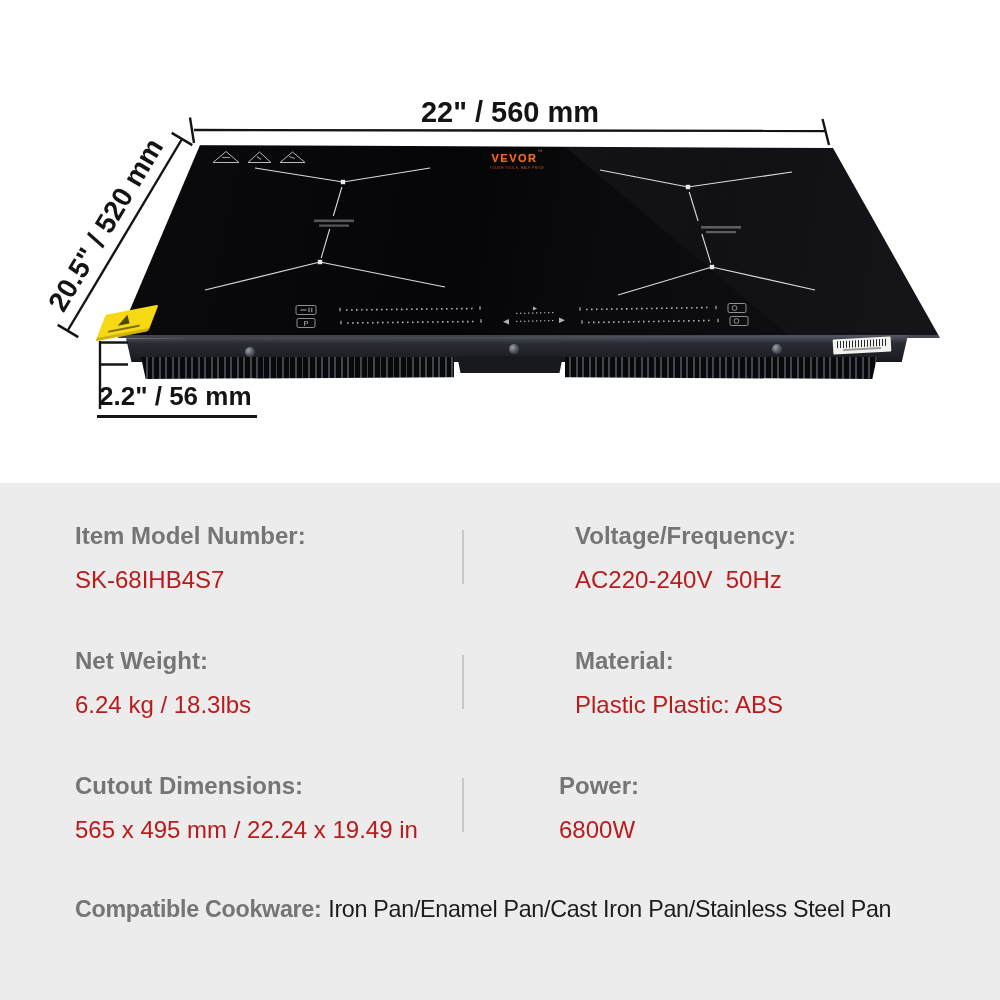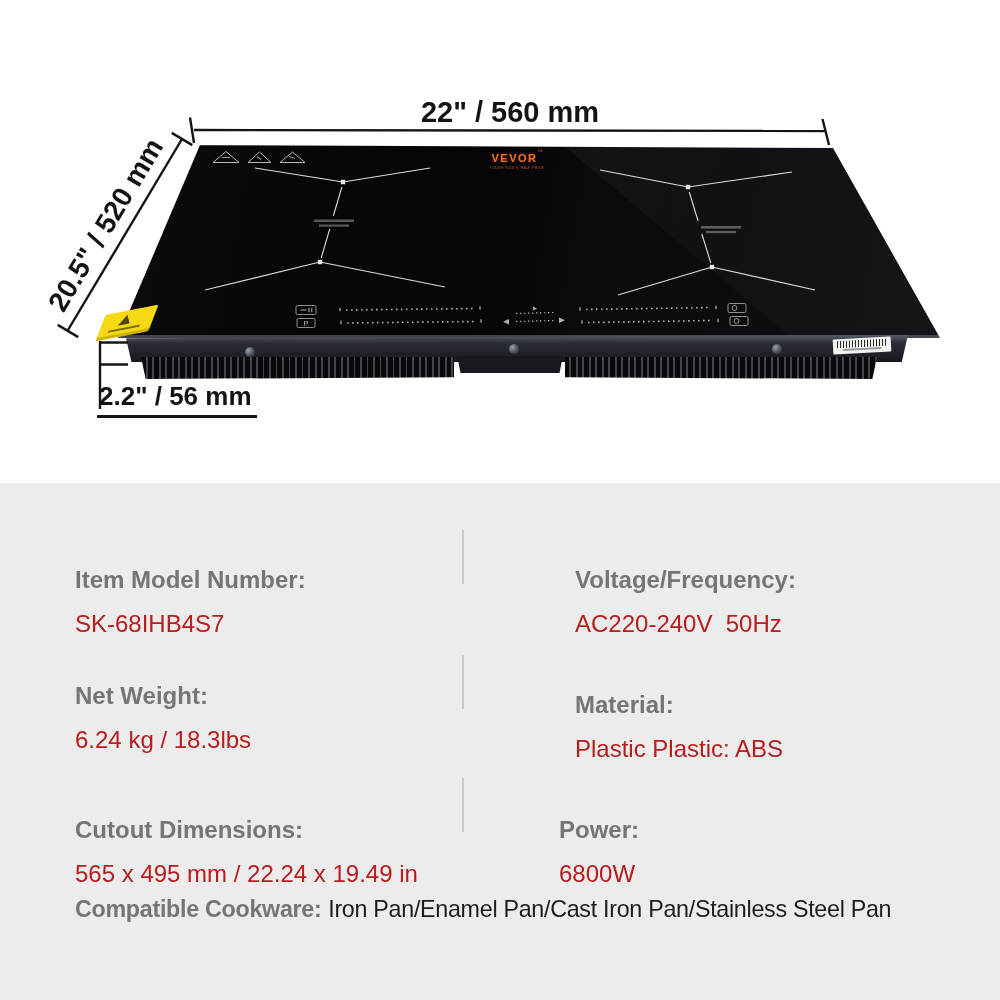--- a/index.html
+++ b/index.html
@@ -54,21 +54,21 @@
   .dim-label{position:absolute;font-weight:bold;color:#141414;white-space:nowrap;}
   .dim-top{left:310px;top:96px;width:400px;text-align:center;font-size:29px;}
   .dim-left{left:-14px;top:209px;width:240px;text-align:center;font-size:28px;
             transform:rotate(-59deg);}
   .dim-height{left:97px;top:381px;font-size:26px;padding:0 5px 3px 2px;
               border-bottom:3px solid #141414;min-width:124px;}
 
   
   .spec-panel{position:absolute;left:0;top:483px;width:1000px;height:517px;background:#ececec;}
   .spec-cell{position:absolute;}
-  .spec-label{font-size:24px;font-weight:bold;color:#757575;line-height:28px;margin-top:44px;}
+  .spec-label{font-size:24px;font-weight:bold;color:#757575;line-height:28px;}
   .spec-value{font-size:24px;color:#b91c1c;line-height:30px;margin-top:15px;white-space:pre;}
   .divider{position:absolute;left:462px;width:2px;height:54px;background:#c8c8c8;}
   .cookware-row{position:absolute;left:75px;top:412px;font-size:24px;letter-spacing:-0.3px;
                 white-space:nowrap;transform:scaleX(.97);transform-origin:left center;}
   .ck-label{font-weight:bold;color:#757575;}
   .ck-value{color:#1c1c1c;margin-left:7px;}
 </style>
 </head>
 <body>
 
@@ -192,21 +192,21 @@
 
     <div class="spec-cell" style="left:75px;top:39px;">
       <div class="spec-label">Item Model Number:</div>
       <div class="spec-value">SK-68IHB4S7</div>
     </div>
     <div class="spec-cell" style="left:575px;top:39px;">
       <div class="spec-label">Voltage/Frequency:</div>
       <div class="spec-value">AC220-240V  50Hz</div>
     </div>
 
-    <div class="spec-cell" style="left:75px;top:155px;">
+    <div class="spec-cell" style="left:75px;top:164px;">
       <div class="spec-label">Net Weight:</div>
       <div class="spec-value">6.24 kg / 18.3lbs</div>
     </div>
     <div class="spec-cell" style="left:575px;top:164px;">
       <div class="spec-label">Material:</div>
       <div class="spec-value">Plastic Plastic: ABS</div>
     </div>
 
     <div class="spec-cell" style="left:75px;top:289px;">
       <div class="spec-label">Cutout Dimensions:</div>

